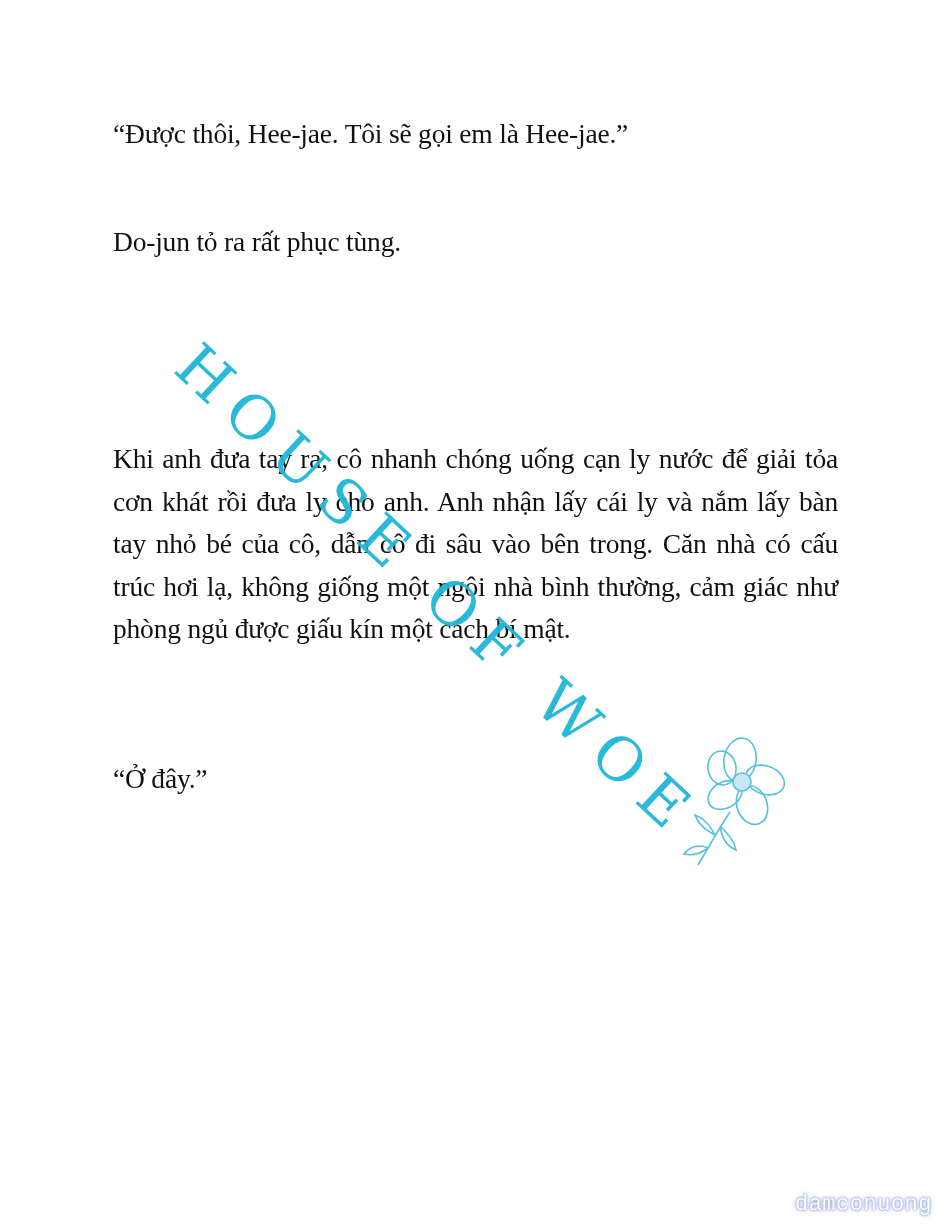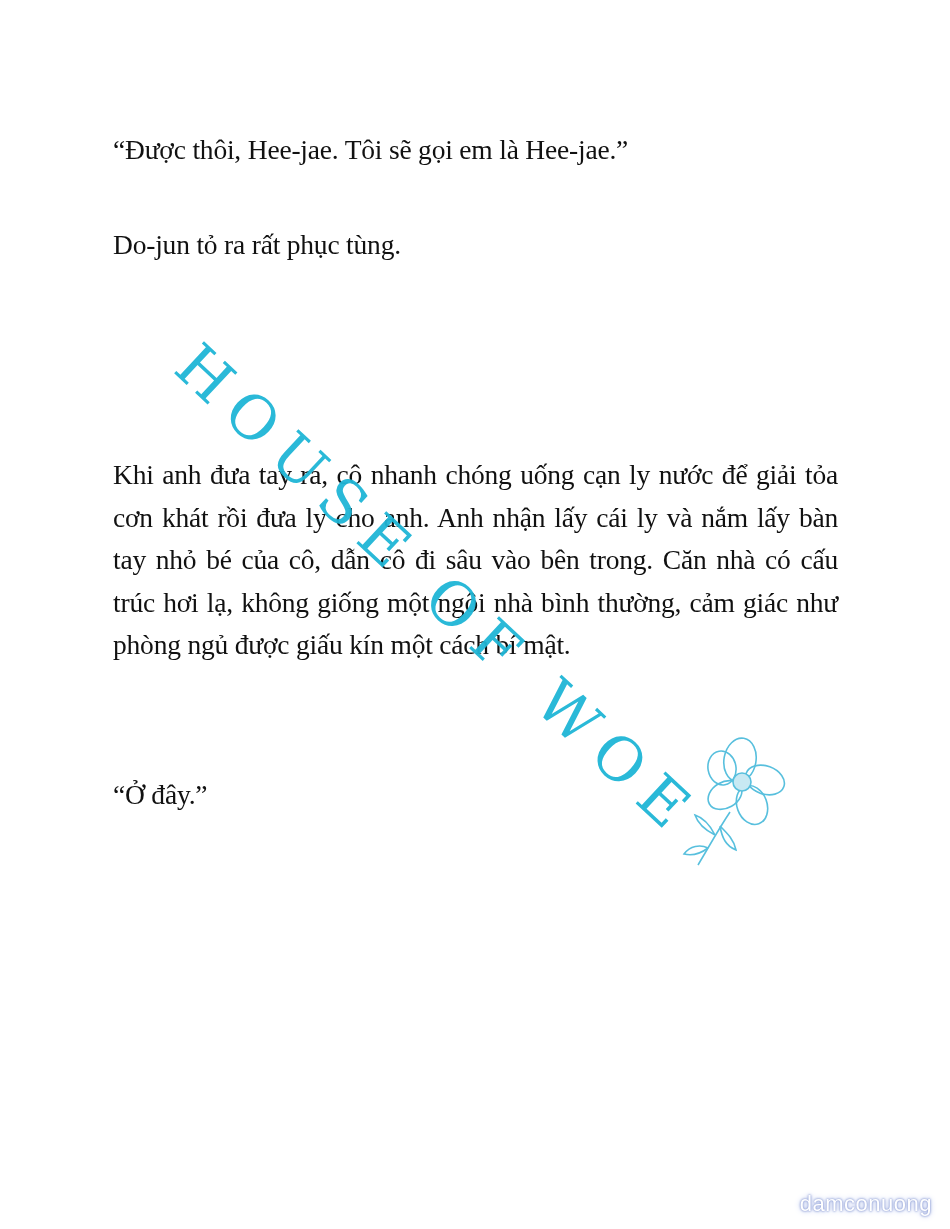--- a/index.html
+++ b/index.html
@@ -3,51 +3,51 @@
 <meta charset="utf-8">
 <style>
   html, body { margin: 0; padding: 0; background: #ffffff; }
   body { width: 950px; height: 1229px; position: relative; overflow: hidden; }
   .page {
     position: absolute; left: 0; top: 0; width: 950px; height: 1229px; background: #fff;
   }
   .text {
     position: absolute; left: 113px; width: 725px;
     font-family: "Liberation Serif", "DejaVu Serif", serif;
-    font-size: 27.5px; color: #111; letter-spacing: -0.2px; margin-top: 16px;
+    font-size: 27.5px; color: #111; letter-spacing: -0.2px;
   }
   .single { line-height: 42px; }
   .para { line-height: 42.5px; text-align: justify; text-align-last: left; }
   .watermark {
     position: absolute; left: 170px; top: 320px; width: 640px; height: 540px;
     pointer-events: none;
   }
   .wm-text {
     position: absolute; left: 0; top: 0;
     font-family: "DejaVu Serif", serif; font-size: 60px; color: #1fb6d6;
     letter-spacing: 14px; white-space: nowrap;
     transform-origin: 0 0;
     transform: translate(40px, 10px) rotate(43deg);
     opacity: 0.95;
   }
   .flower { position: absolute; left: 500px; top: 410px; width: 120px; height: 140px; }
   .site-mark {
     position: absolute; right: 18px; bottom: 12px;
-    font-family: Liberation Sans, sans-serif; font-size: 22px;
+    font-family: Liberation Mono, monospace; font-size: 22px;
     color: #ffffff; letter-spacing: 0.5px;
     text-shadow: 0 0 3px #8fa0d8, 0 0 6px #b8c4ee, 0 0 2px #7a8cc8;
   }
 </style>
 </head>
 <body>
 
 <div class="page">
 
   <div class="text single" style="top:113px">“Được thôi, Hee-jae. Tôi sẽ gọi em là Hee-jae.”</div>
-  <div class="text single" style="top:208px">Do-jun tỏ ra rất phục tùng.</div>
+  <div class="text single" style="top:221px">Do-jun tỏ ra rất phục tùng.</div>
   <div class="text para" style="top:438px">Khi anh đưa tay ra, cô nhanh chóng uống cạn ly nước để giải tỏa cơn khát rồi đưa ly cho anh. Anh nhận lấy cái ly và nắm lấy bàn tay nhỏ bé của cô, dẫn cô đi sâu vào bên trong. Căn nhà có cấu trúc hơi lạ, không giống một ngôi nhà bình thường, cảm giác như phòng ngủ được giấu kín một cách bí mật.</div>
   <div class="text single" style="top:758px">“Ở đây.”</div>
 
   <div class="watermark">
     <div class="wm-text">HOUSE OF WOE</div>
     <svg class="flower" viewBox="0 0 120 140" fill="none" stroke="#3bb5d8" stroke-width="1.6">
       <g opacity="0.85">
         <ellipse cx="70" cy="30" rx="16" ry="22" transform="rotate(10 70 30)"></ellipse>
         <ellipse cx="95" cy="50" rx="20" ry="14" transform="rotate(20 95 50)"></ellipse>
         <ellipse cx="82" cy="75" rx="15" ry="20" transform="rotate(-20 82 75)"></ellipse>

